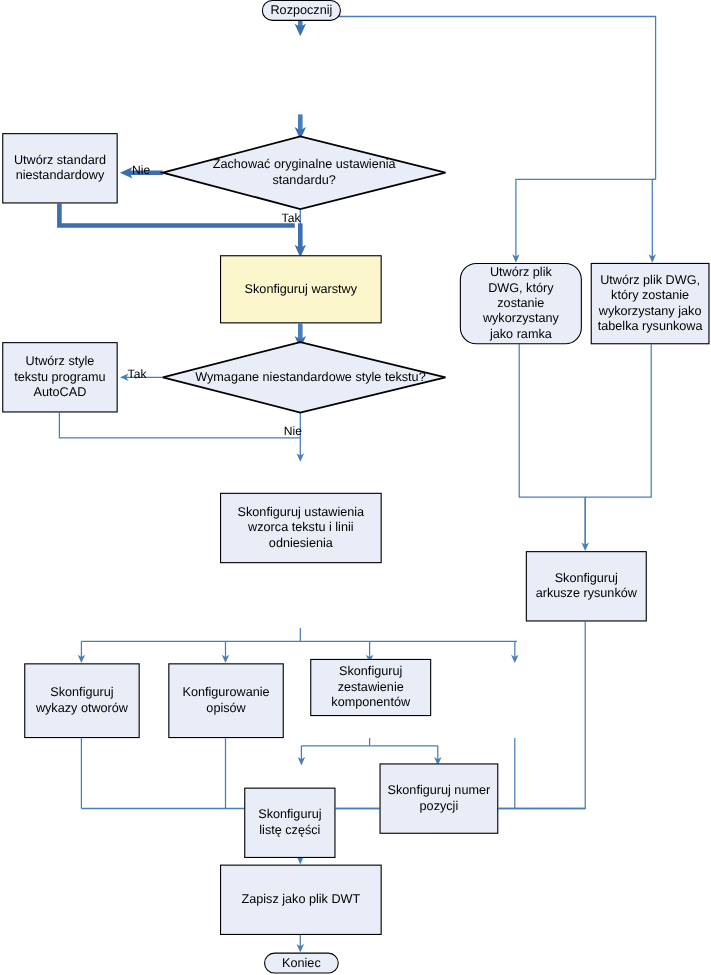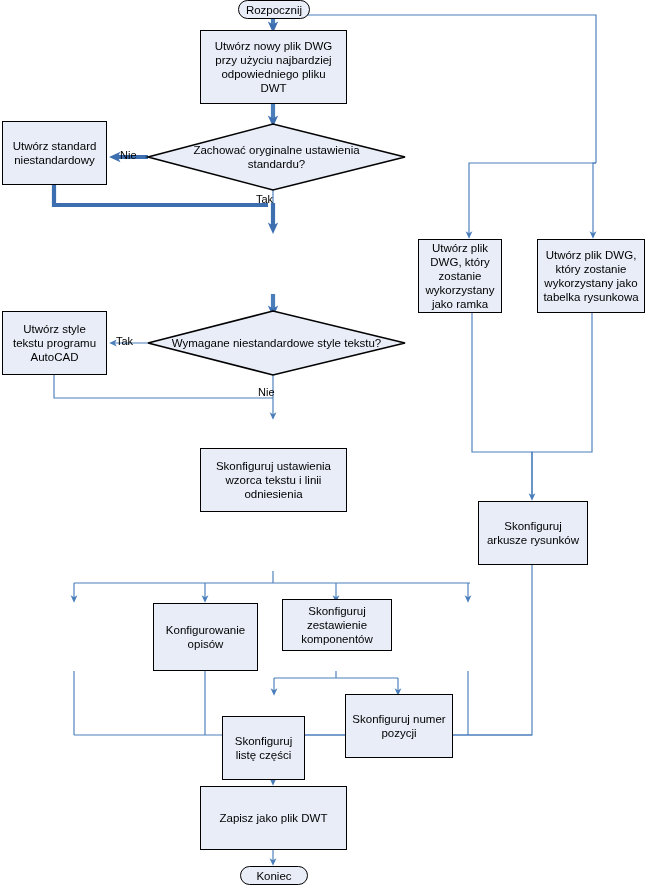--- a/index.html
+++ b/index.html
@@ -140,58 +140,61 @@
     <g fill="#e8edf7" stroke="#000000" stroke-width="1.6">
       <polygon points="148,157 273,124 405,157 273,190"></polygon>
       <polygon points="148,343 273,311 405,343 273,375"></polygon>
     </g>
   </svg>
 
   <div class="node terminator" style="left:238px; top:0px; width:72px; height:19px;">
     <span>Rozpocznij</span>
   </div>
 
-  <div class="node process" style="left:200px; top:30px; width:147px; height:74px; padding:4px 7px;">
-    <span>Utwórz nowy plik DWG przy użyciu najbardziej odpowiedniego pliku DWT</span>
-  </div>
 
   <div class="node decision" style="left:148px; top:124px; width:257px; height:66px;">
     <span class="dlabel">Zachować oryginalne ustawienia standardu?</span>
   </div>
 
   <div class="node process" style="left:2px; top:121px; width:105px; height:64px; padding:11px 5px;">
     <span>Utwórz standard niestandardowy</span>
   </div>
 
-
-  <div class="node process" style="left:418px; top:239px; width:84px; height:74px; padding:3px 18px;">
+  <div class="node process highlight" style="left:200px; top:232px; width:147px; height:62px; padding:3px 6px;">
+    <span>Skonfiguruj warstwy</span>
+  </div>
+
+  <div class="node process" style="left:418px; top:239px; width:111px; height:74px; padding:3px 18px;border-radius:15px;">
     <span>Utwórz plik DWG, który zostanie wykorzystany jako ramka</span>
   </div>
 
   <div class="node process" style="left:537px; top:239px; width:108px; height:74px; padding:3px 2px;">
     <span>Utwórz plik DWG, który zostanie wykorzystany jako tabelka rysunkowa</span>
   </div>
 
-  <div class="node decision" style="left:148px; top:311px; width:257px; height:64px;">
+  <div class="node decision" style="left:148px; top:311px; width:257px; height:64px;justify-content:flex-end;">
     <span class="dlabel">Wymagane niestandardowe style tekstu?</span>
   </div>
 
   <div class="node process" style="left:2px; top:311px; width:105px; height:64px; padding:3px 4px;">
     <span>Utwórz style tekstu programu AutoCAD</span>
   </div>
 
   <div class="node process" style="left:200px; top:420px; width:147px; height:64px; padding:3px 7px;margin-top:28px;">
     <span>Skonfiguruj ustawienia wzorca tekstu i linii odniesienia</span>
   </div>
 
 
   <div class="node process" style="left:478px; top:501px; width:110px; height:64px; padding:3px 4px;">
     <span>Skonfiguruj arkusze rysunków</span>
   </div>
 
+  <div class="node process" style="left:22px; top:603px; width:105px; height:68px; padding:3px 4px;">
+    <span>Skonfiguruj wykazy otworów</span>
+  </div>
 
   <div class="node process" style="left:153px; top:603px; width:105px; height:68px; padding:3px 4px;">
     <span>Konfigurowanie opisów</span>
   </div>
 
   <div class="node process" style="left:282px; top:599px; width:110px; height:52px; padding:3px 4px;">
     <span>Skonfiguruj zestawienie komponentów</span>
   </div>
 
 

